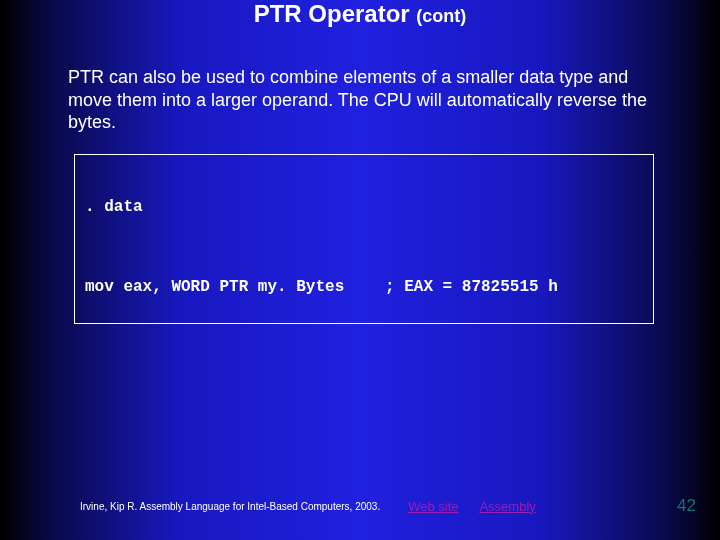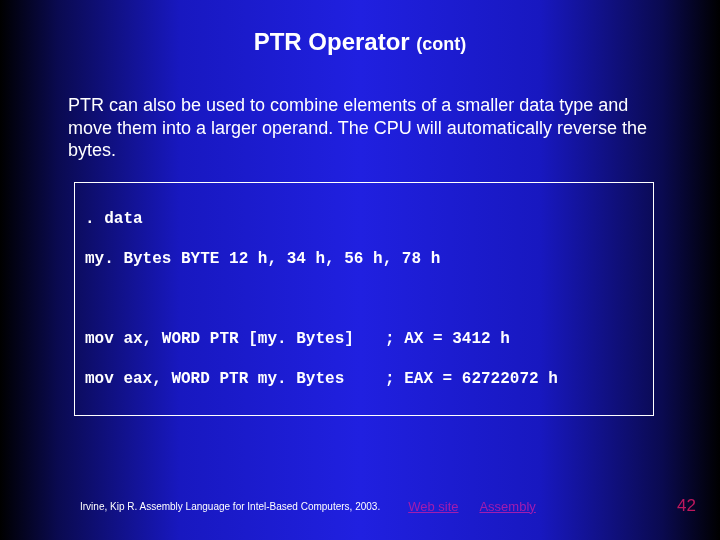--- a/index.html
+++ b/index.html
@@ -5,40 +5,39 @@
   * { margin: 0; padding: 0; box-sizing: border-box; }
   html, body { width: 720px; height: 540px; overflow: hidden; }
   body {
     background: linear-gradient(to right, #000000 0%, #0a0a50 8%, #1818c0 25%, #2020e0 50%, #1818c0 75%, #0a0a50 92%, #000000 100%);
     font-family: Arial, Helvetica, sans-serif;
     color: #fff;
     position: relative;
   }
   .title {
     text-align: center;
-    padding-top: 28px;
     color: #fff;
     font-size: 24px;
     font-weight: bold;
   }
   .title .sub {
     font-size: 18px;
     font-weight: bold;
   }
   .body-text {
     padding: 38px 44px 0 68px;
     color: #fff;
     font-size: 18px;
     line-height: 1.25;
   }
   .code-box {
     margin: 20px 66px 0 74px;
     border: 1px solid #fff;
     background: transparent;
-    padding: 6px 10px 6px 10px;
+    padding: 22px 10px 6px 10px;
     font-family: "Courier New", Courier, monospace;
     font-size: 16px;
     font-weight: bold;
     color: #fff;
     line-height: 1.25;
     white-space: pre;
   }
   .code-row { display: flex; }
   .code-left { width: 300px; }
   .code-right { }
@@ -61,41 +60,39 @@
     font-size: 13px;
   }
   .link {
     color: #a21caf;
     text-decoration: underline;
     margin-right: 18px;
     cursor: pointer;
   }
   .page-num {
     margin-left: auto;
-    color: #be185d;
+    color: #0f766e;
     font-size: 17px;
     text-align: center;
   }
 </style>
 </head>
 <body>
 
 <div class="title">
   <span>PTR Operator</span>
   <span class="sub">(cont)</span>
 </div>
 
 <div class="body-text">PTR can also be used to combine elements of a smaller data type and move them into a larger operand. The CPU will automatically reverse the bytes.</div>
 
 <div class="code-box">
 <div>. data</div>
-<div>my. Bytes BYTE 12 h, 34 h, 56 h, 78 h</div>
 <div>&nbsp;</div>
-<div class="code-row"><span class="code-left">mov ax, WORD PTR [my. Bytes]</span><span class="code-right">; AX = 3412 h</span></div>
-<div class="code-row"><span class="code-left">mov eax, WORD PTR my. Bytes</span><span class="code-right">; EAX = 62722072 h</span></div>
+<div class="code-row"><span class="code-left">mov eax, WORD PTR my. Bytes</span><span class="code-right">; EAX = 87825515 h</span></div>
 </div>
 
 <div class="footer">
   <span class="attribution">Irvine, Kip R. Assembly Language for Intel-Based Computers, 2003.</span>
   <span class="links">
     <a class="link">Web site</a>
     <a class="link">Assembly</a>
   </span>
   <span class="page-num">42</span>
 </div>

